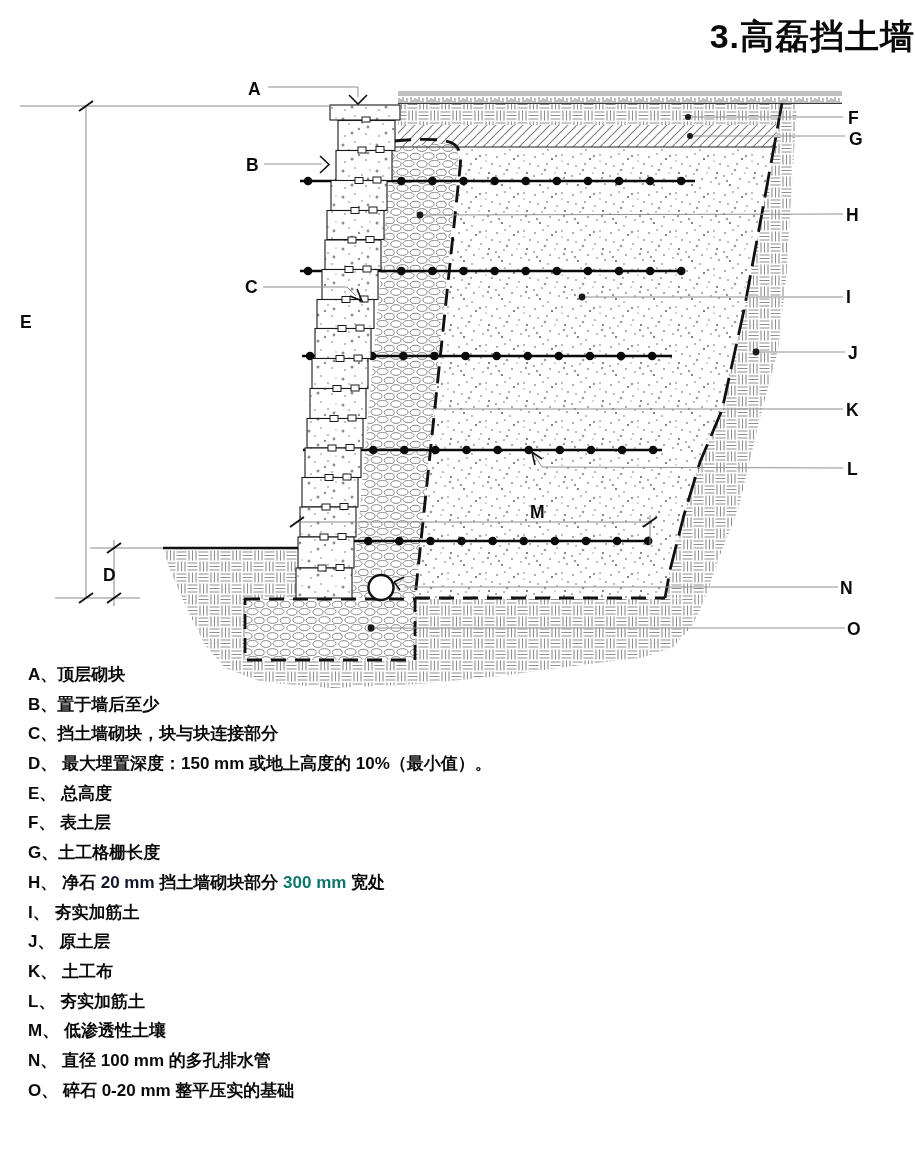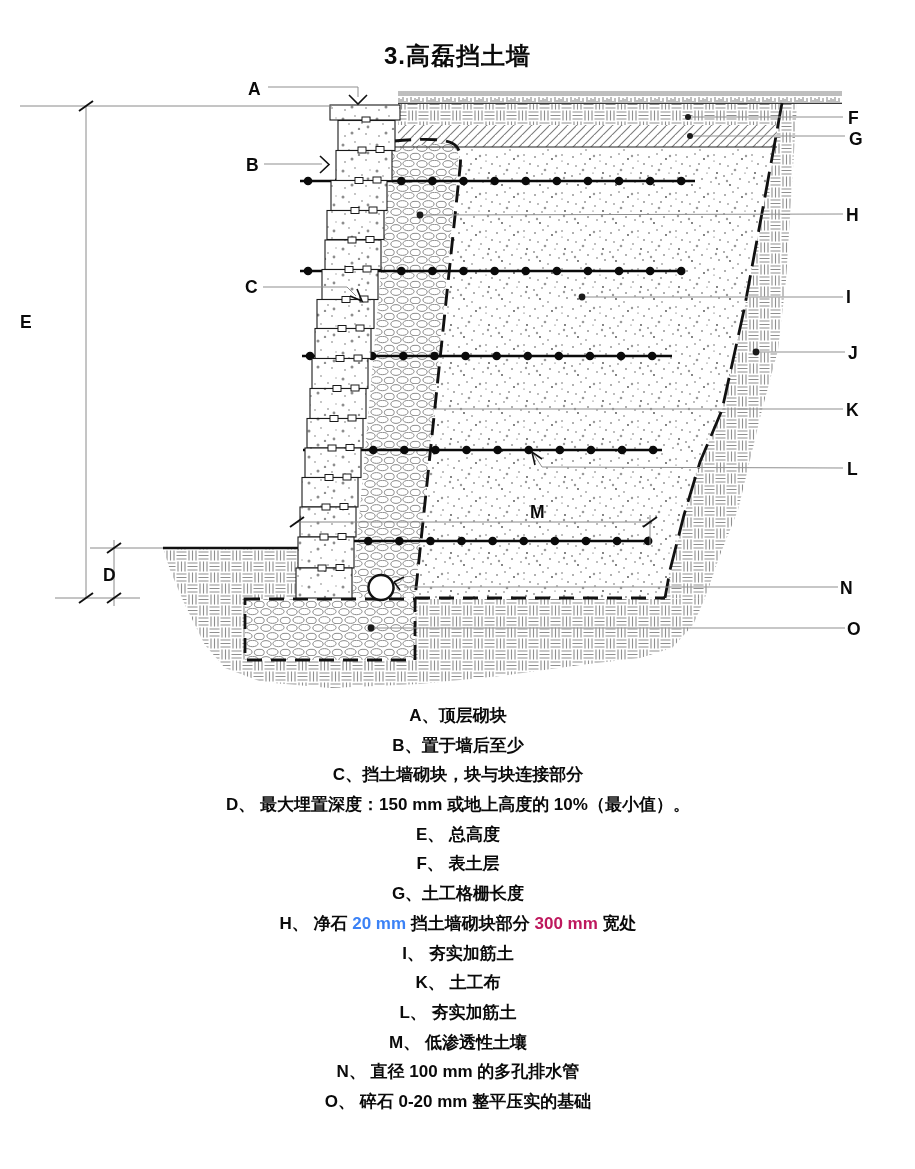--- a/index.html
+++ b/index.html
@@ -1,21 +1,21 @@
 <!DOCTYPE html>
 <html><head>
 <meta charset="utf-8">
 <style>
   html,body{margin:0;padding:0;background:#fff;}
   .page{position:relative;width:915px;height:1169px;background:#fff;overflow:hidden;
         font-family:"Liberation Sans","DejaVu Sans",sans-serif;color:#0a0a0a;}
-  .title{position:absolute;top:40px;left:0;width:915px;text-align:center;
-         font-size:24px;font-weight:600;letter-spacing:1px;}
+  .title{position:absolute;top:14px;left:0;width:915px;text-align:right;
+         font-size:34px;font-weight:600;letter-spacing:1px;}
   .diagram{position:absolute;top:0;left:0;}
-  .legend{position:absolute;top:701px;left:28px;width:860px;text-align:center;}
+  .legend{position:absolute;top:660px;left:28px;width:860px;}
   .legend .lrow{height:29.7px;line-height:29.7px;font-size:17px;font-weight:bold;white-space:nowrap;}
   svg text{font-family:"Liberation Sans","DejaVu Sans",sans-serif;font-weight:bold;font-size:17.5px;fill:#0a0a0a;}
 </style>
 </head>
 <body>
 
 <div class="page">
 
   <div class="title">3.高磊挡土墙</div>
 
@@ -263,22 +263,23 @@
   </svg>
 
   <div class="legend">
       <div class="lrow"><span>A、顶层砌块</span></div>
       <div class="lrow"><span>B、置于墙后至少</span></div>
       <div class="lrow"><span>C、挡土墙砌块，块与块连接部分</span></div>
       <div class="lrow"><span>D、 最大埋置深度：150 mm 或地上高度的 10%（最小值）。</span></div>
       <div class="lrow"><span>E、 总高度</span></div>
       <div class="lrow"><span>F、 表土层</span></div>
       <div class="lrow"><span>G、土工格栅长度</span></div>
-      <div class="lrow"><span>H、 净石 </span><span style="color: #3b82f6;">20 mm</span><span> 挡土墙砌块部分 </span><span style="color: #be185d;">300 mm</span><span> 宽处</span></div>
+      <div class="lrow"><span>H、 净石 </span><span style="color: #0f172a;">20 mm</span><span> 挡土墙砌块部分 </span><span style="color: #0f766e;">300 mm</span><span> 宽处</span></div>
       <div class="lrow"><span>I、 夯实加筋土</span></div>
+      <div class="lrow"><span>J、 原土层</span></div>
       <div class="lrow"><span>K、 土工布</span></div>
       <div class="lrow"><span>L、 夯实加筋土</span></div>
       <div class="lrow"><span>M、 低渗透性土壤</span></div>
       <div class="lrow"><span>N、 直径 100 mm 的多孔排水管</span></div>
       <div class="lrow"><span>O、 碎石 0-20 mm 整平压实的基础</span></div>
     </div>
 
 </div>
 
 </body></html>

